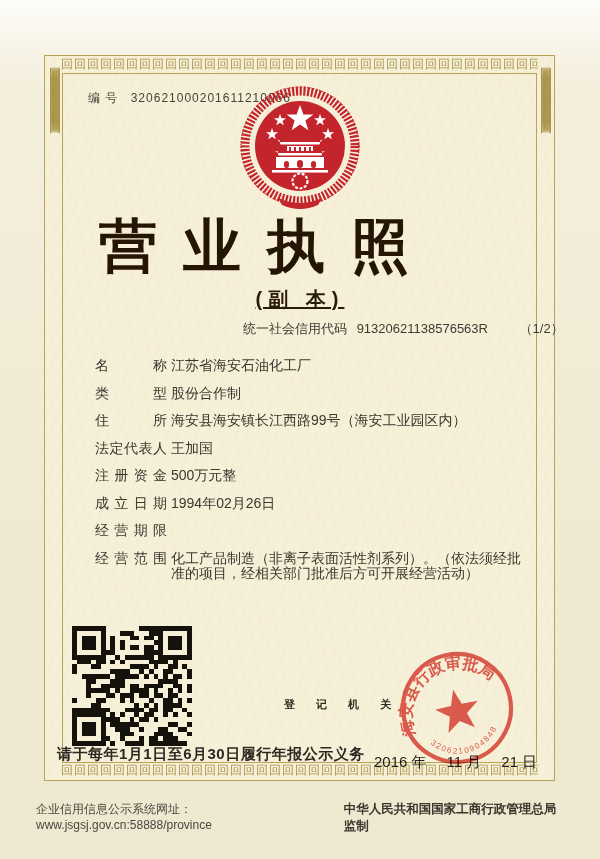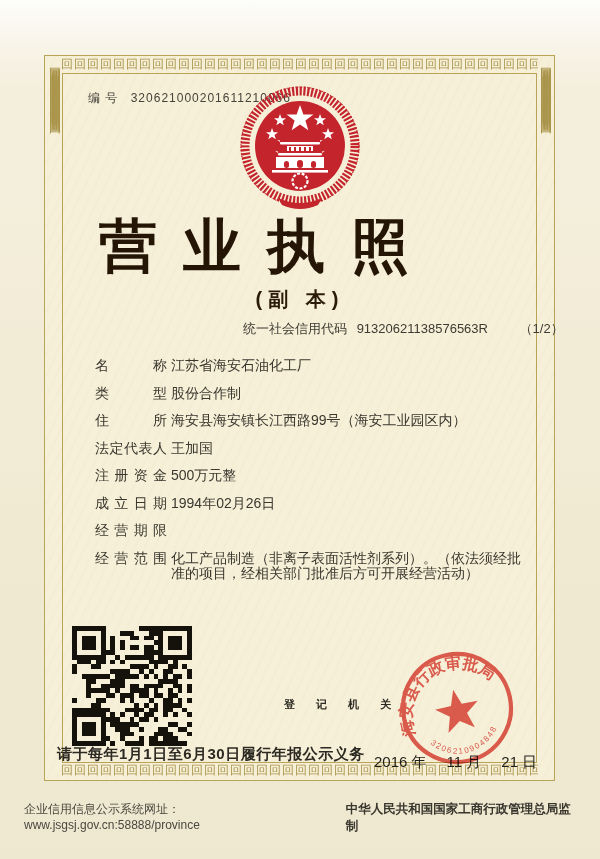--- a/index.html
+++ b/index.html
@@ -39,21 +39,21 @@
     position:absolute;left:88px;top:90px;font-size:12px;color:#45423a;letter-spacing:1px;z-index:3;
   }
   .emblem{position:absolute;left:240px;top:86px;z-index:3;}
   .title{
     position:absolute;left:0;top:208px;width:508px;text-align:center;
     font-size:58px;font-weight:900;color:#241505;
     letter-spacing:26px;text-indent:26px;z-index:3;
   }
   .subtitle{
     position:absolute;left:0;top:286px;width:600px;text-align:center;
-    font-size:20px;font-weight:700;color:#2b1c09;letter-spacing:6px;z-index:3;
+    font-size:20px;font-weight:700;color:#2b1c09;letter-spacing:6px;z-index:3;text-decoration:underline;
   }
   .credit-line{
     position:absolute;left:243px;top:320px;font-size:13px;color:#3d3a32;z-index:3;white-space:nowrap;
   }
   .credit-line .code{margin-left:6px;}
   .credit-line .pg{margin-left:28px;}
   .fields{
     position:absolute;left:95px;top:358px;width:440px;z-index:3;
   }
   .row{display:flex;margin-bottom:12px;font-size:14px;color:#3a372e;line-height:15.5px;}
@@ -76,21 +76,21 @@
   .issue-date{
     position:absolute;left:374px;top:746px;font-size:15px;color:#1f1d17;z-index:4;white-space:nowrap;
   }
   .issue-date span{margin-right:4px;margin-top:21px;}
   .issue-date .gap{display:inline-block;width:8px;}
   .seal{
     position:absolute;left:398px;top:649px;width:118px;height:118px;z-index:5;
     transform:rotate(-12deg);opacity:.88;mix-blend-mode:multiply;
   }
   .footer{
-    position:absolute;left:0;bottom:24px;width:600px;padding:0 24px;box-sizing:border-box;
+    position:absolute;left:0;bottom:24px;width:600px;padding:0 36px;box-sizing:border-box;
     display:flex;justify-content:space-between;align-items:baseline;z-index:3;
   }
   .footer .f-left{font-size:12px;color:#4a473f;}
   .footer .f-right{font-size:12.5px;font-weight:700;color:#39362e;}
 </style>
 </head>
 <body>
 
 <div class="page">
 

